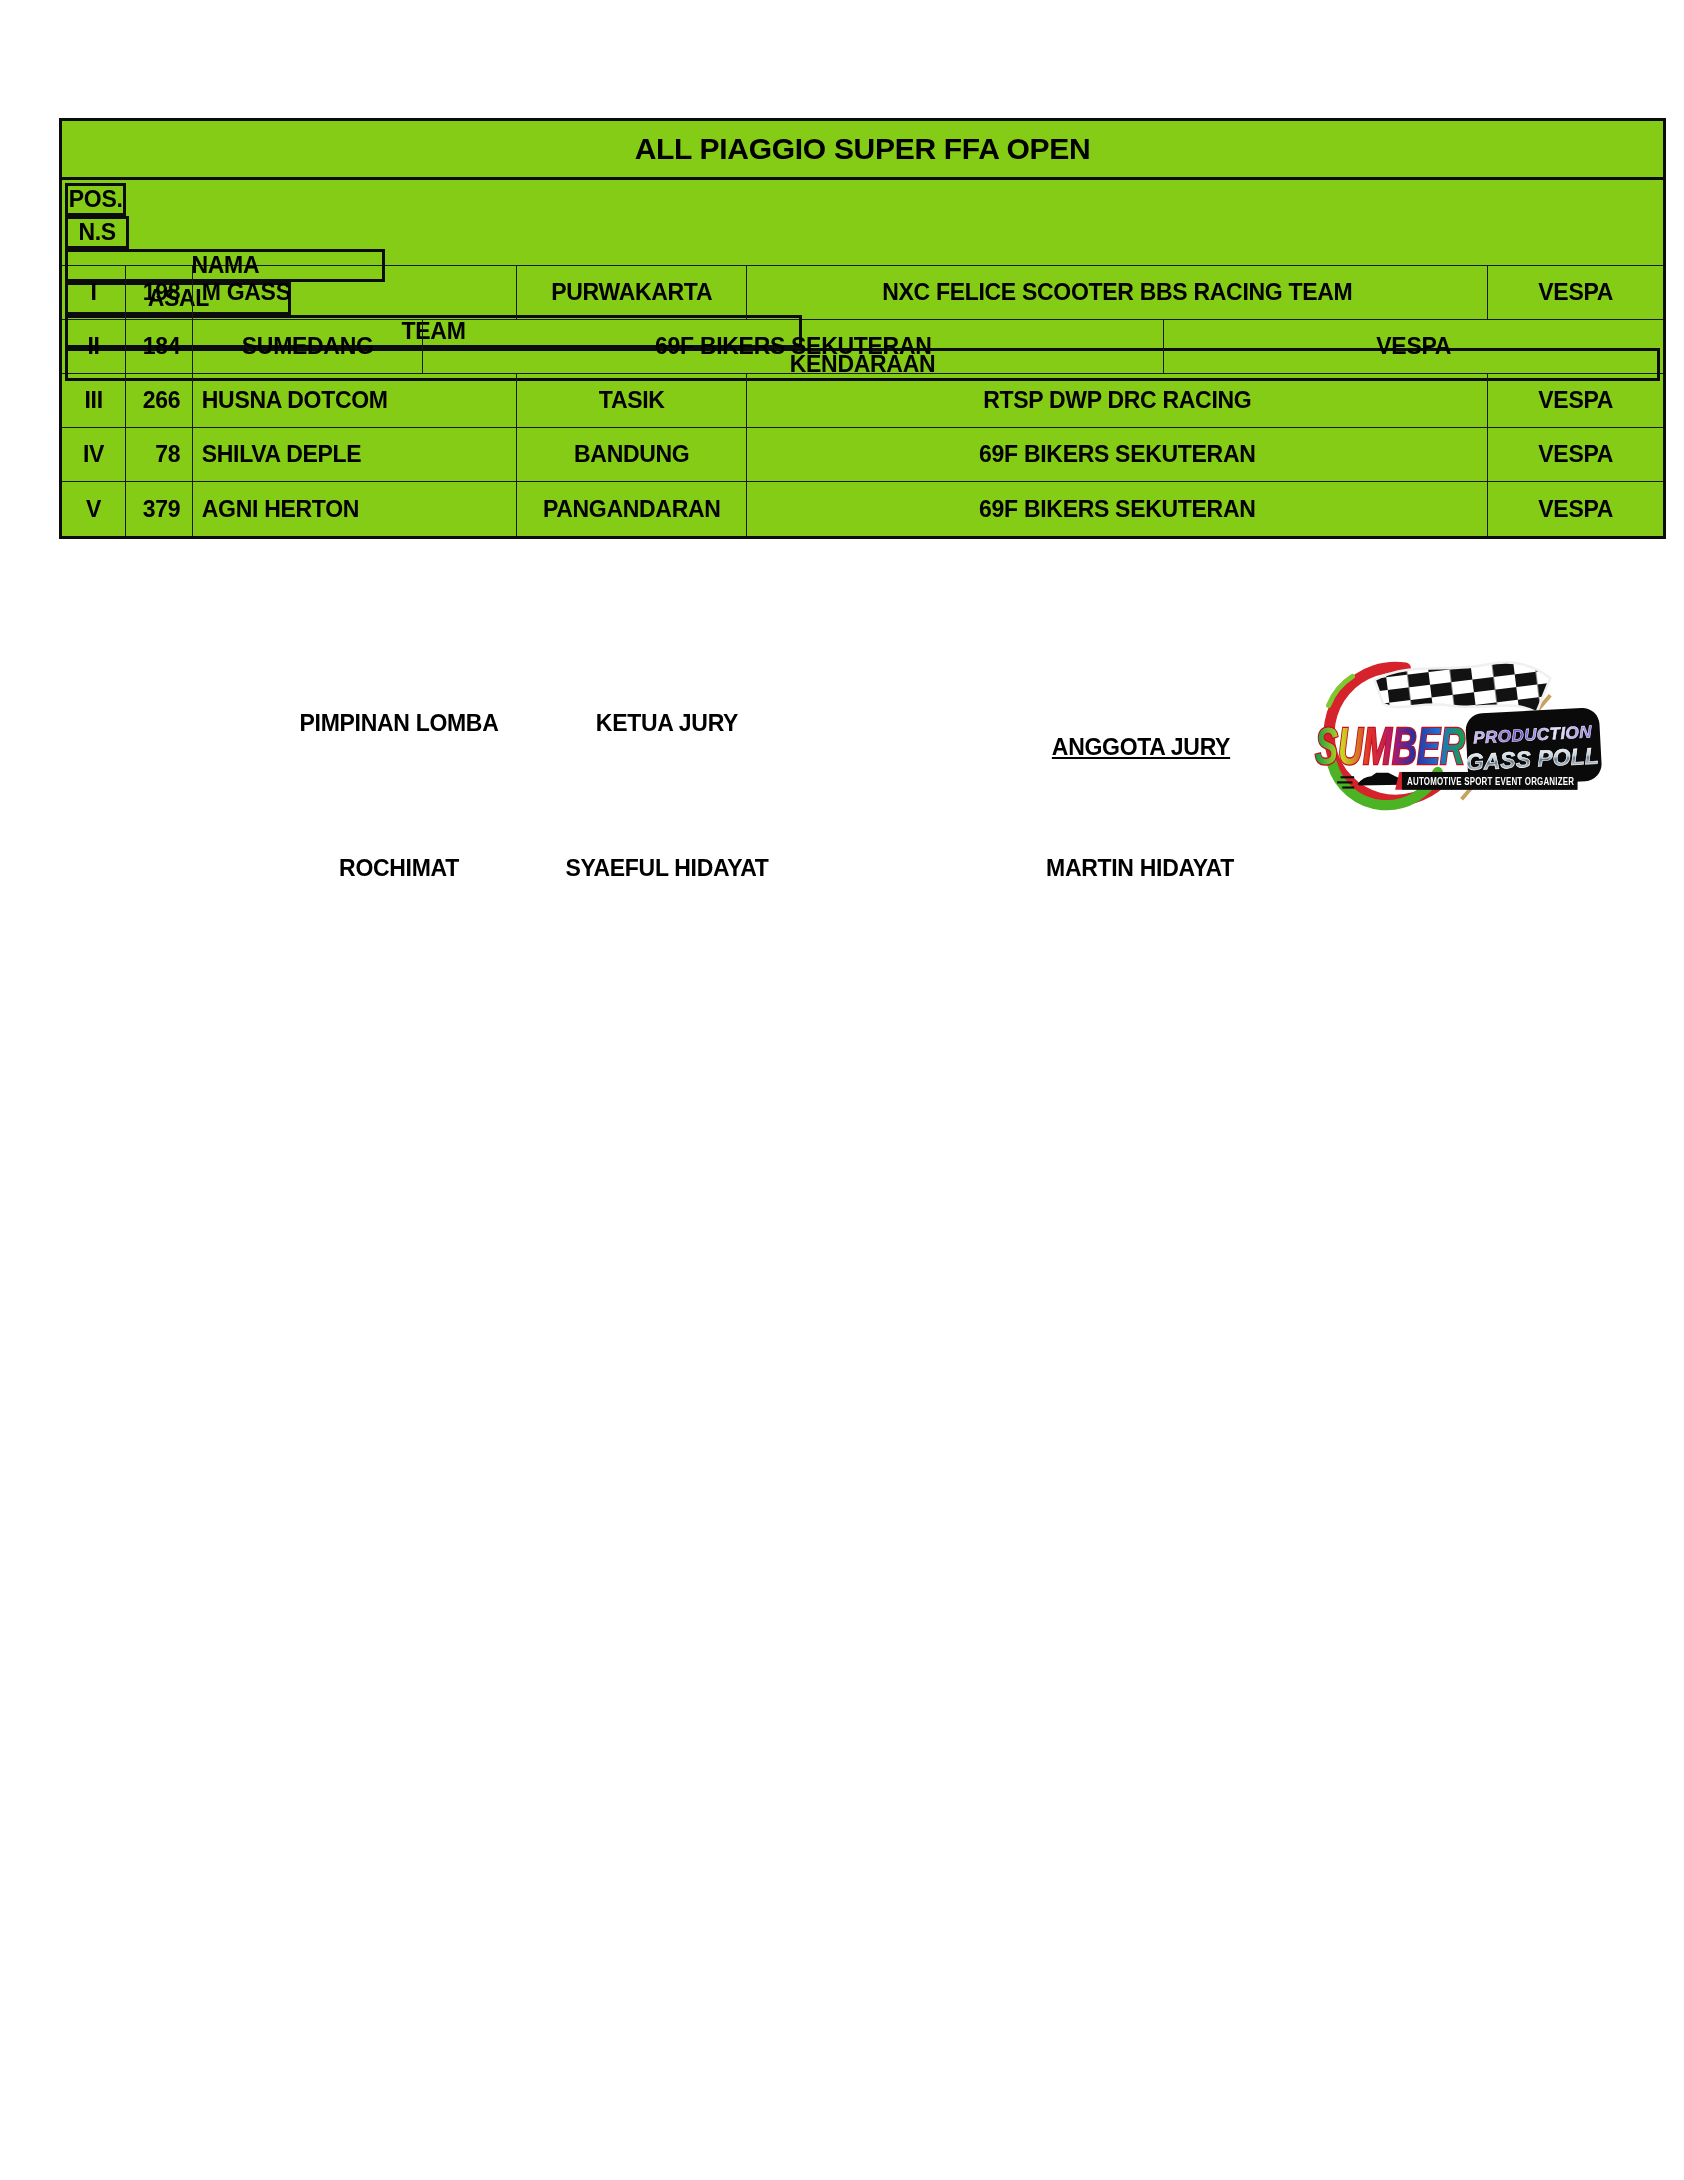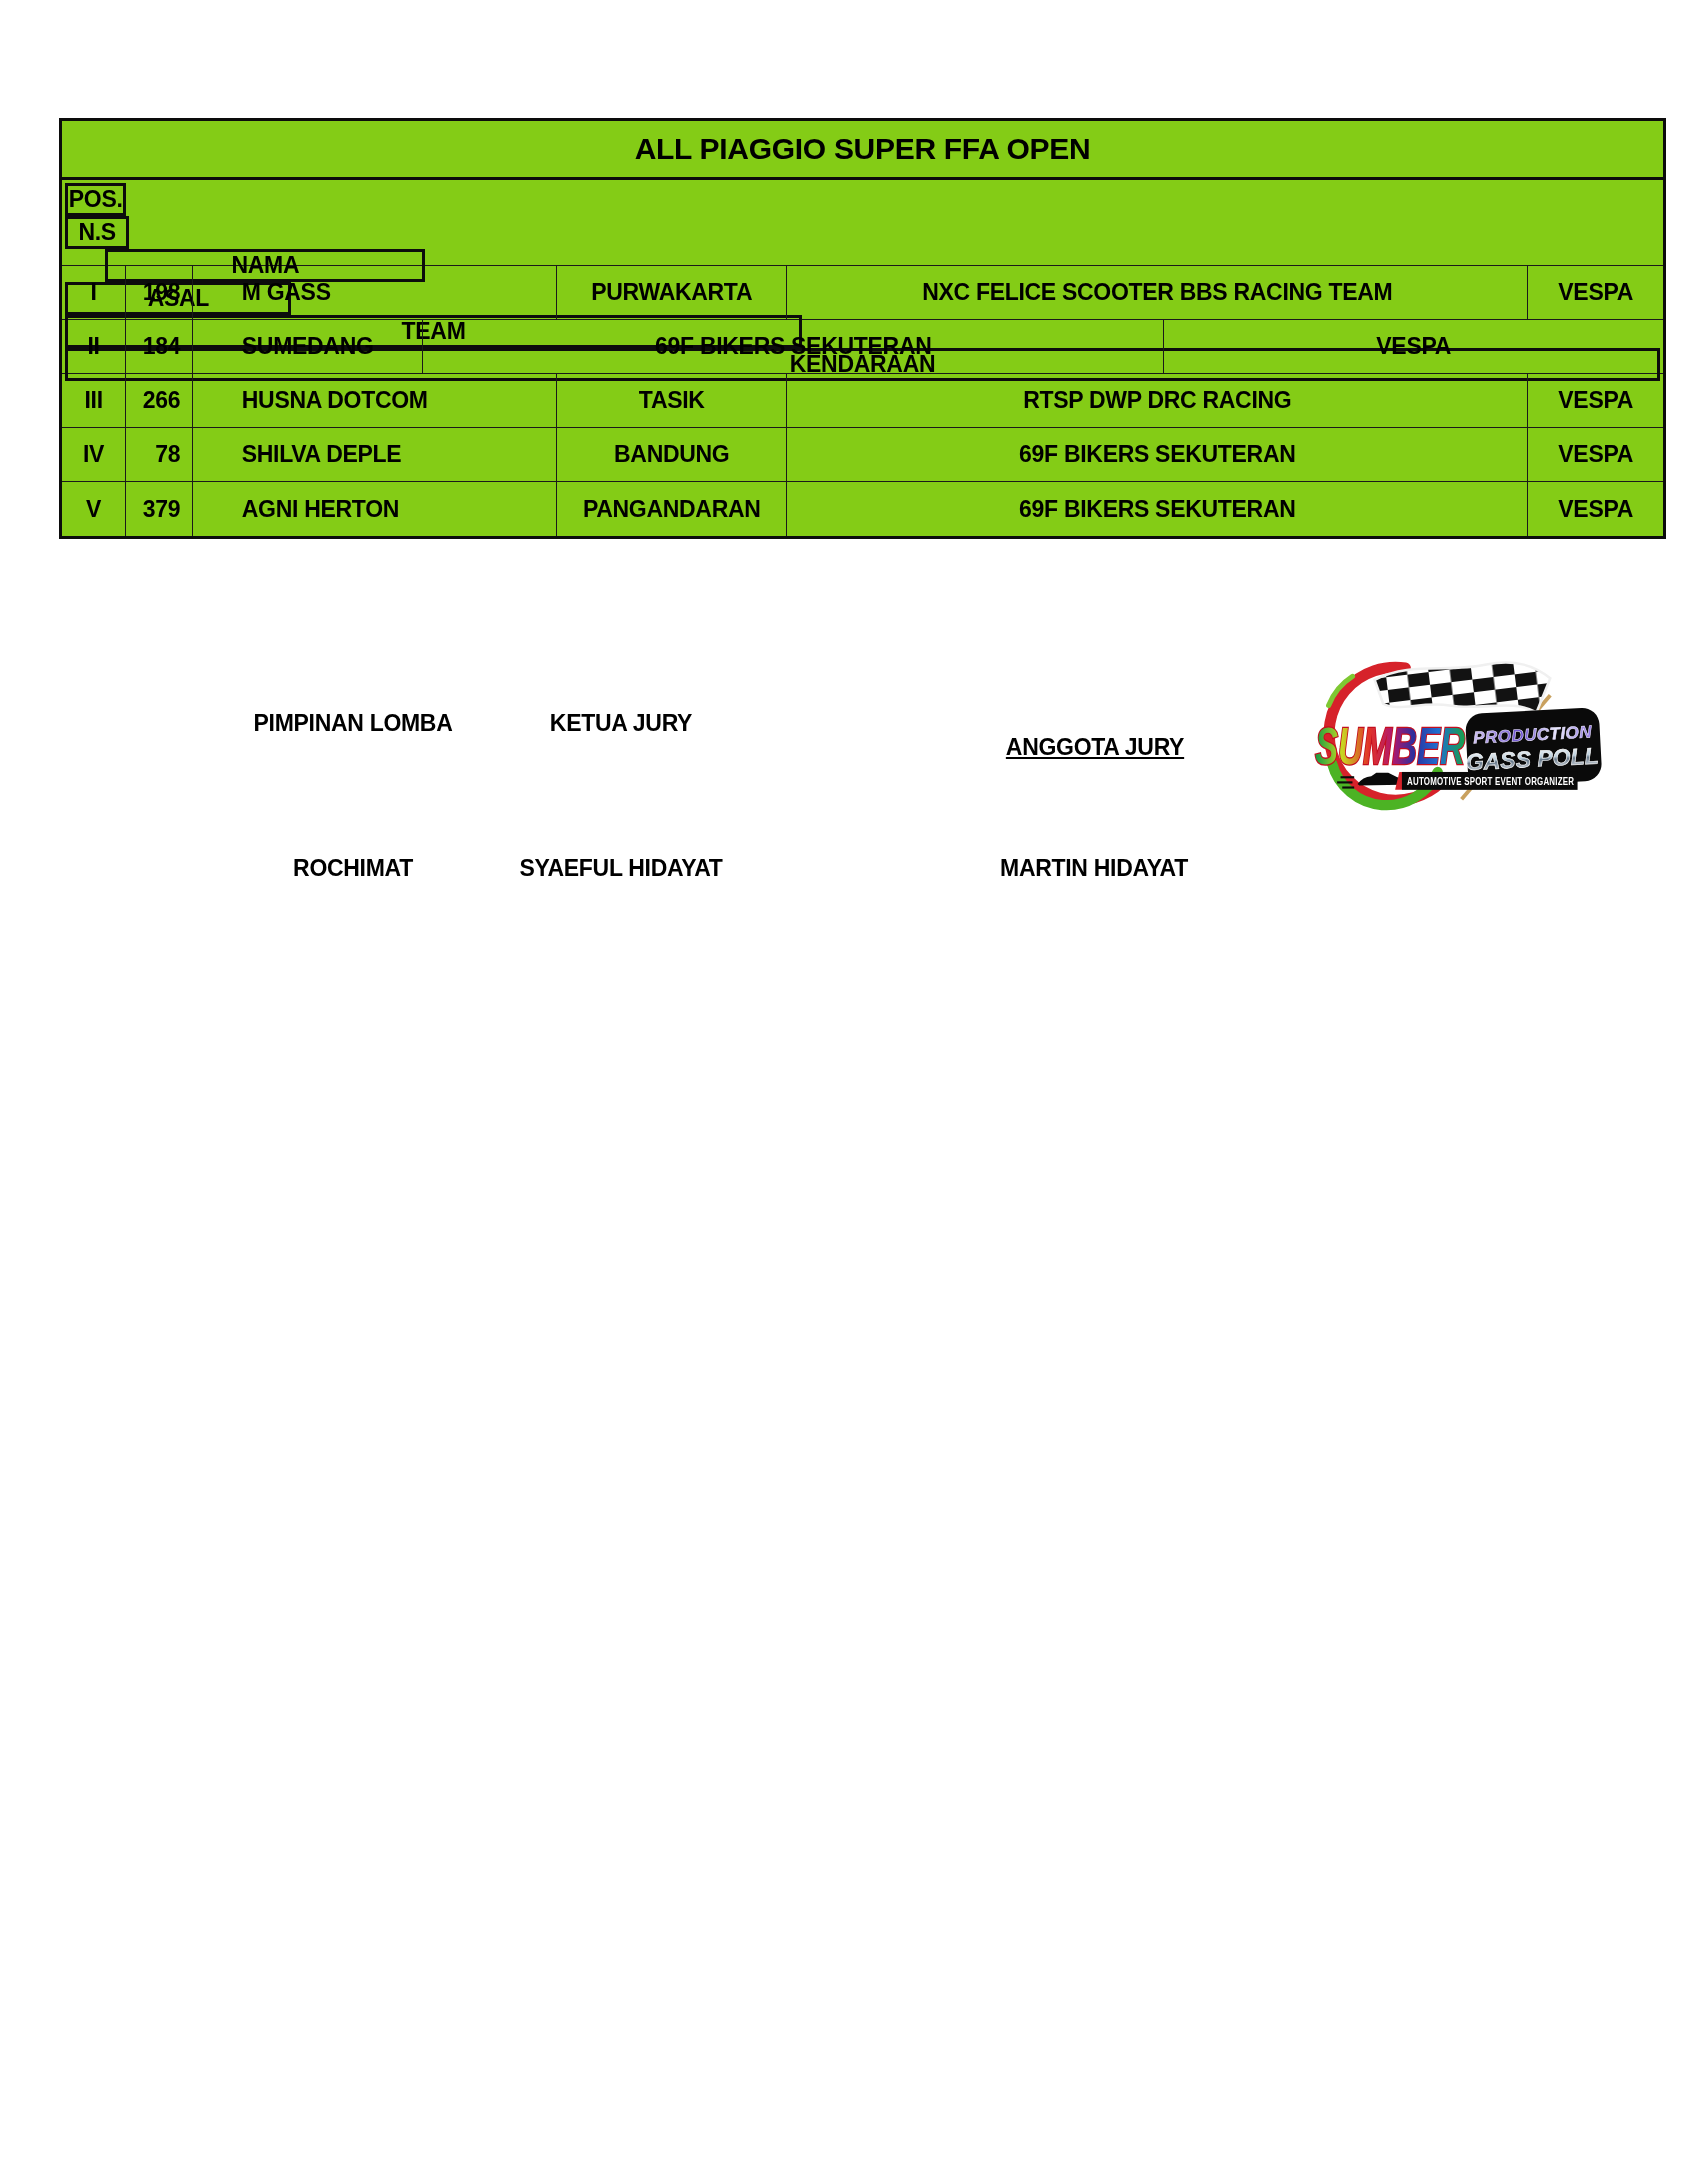--- a/index.html
+++ b/index.html
@@ -28,21 +28,21 @@
     display:flex; height:85px; box-sizing:border-box; padding:2.6px 1.7px;flex-direction:column;
   }
   .hcell { box-sizing:border-box; padding:0 1.7px; height:100%; }
   .hcell-inner {
     border:3.4px solid #0c0c0c; height:100%; box-sizing:border-box;
     display:flex; align-items:center; justify-content:center;
     font-size:23px; letter-spacing:-0.3px; text-align:center;
   }
   .w-pos  { width:4.01%; }
   .w-ns   { width:4.19%; }
-  .w-nama { width:20.24%;margin-left:40px; }
+  .w-nama { width:20.24%; }
   .w-asal { width:14.36%; }
   .w-team { width:46.30%; }
   .w-kend { flex:1; }
 
   .data-grid { border-top:1.7px solid #1a1a1a; }
   .drow {
     display:flex; height:54px; border-bottom:1.7px solid #1a1a1a;
     box-sizing:border-box;
   }
   .drow:last-child { border-bottom:none; }
@@ -51,21 +51,21 @@
     display:flex; align-items:center; justify-content:center;
     font-size:23px; letter-spacing:-0.3px; white-space:nowrap; overflow:hidden;
   }
   .dcell:last-child { border-right:none; }
   .cell-nama { justify-content:flex-start; padding-left:8.5px; }
   .cell-ns   { justify-content:flex-end; padding-right:12px; }
 
   
   .official {
     position:absolute; transform:translateX(-50%);
-    font-size:23px; letter-spacing:-0.3px; white-space:nowrap;
+    font-size:23px; letter-spacing:-0.3px; white-space:nowrap;margin-left:46px;
   }
   .role-1 { left:353px;  top:710px; }
   .role-2 { left:621px;  top:710px; }
   .role-3 { left:1095px; top:734px;text-decoration:underline; }
   .name-1 { left:353px;  top:855px; }
   .name-2 { left:621px;  top:855px; }
   .name-3 { left:1094px; top:855px; }
 
   
   .logo-box { position:absolute; left:1303px; top:656px; width:307px; height:162px; }

